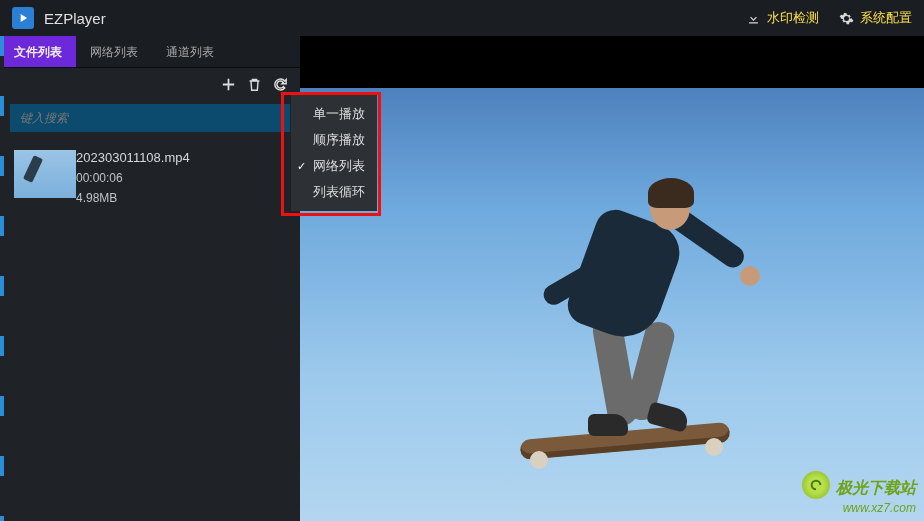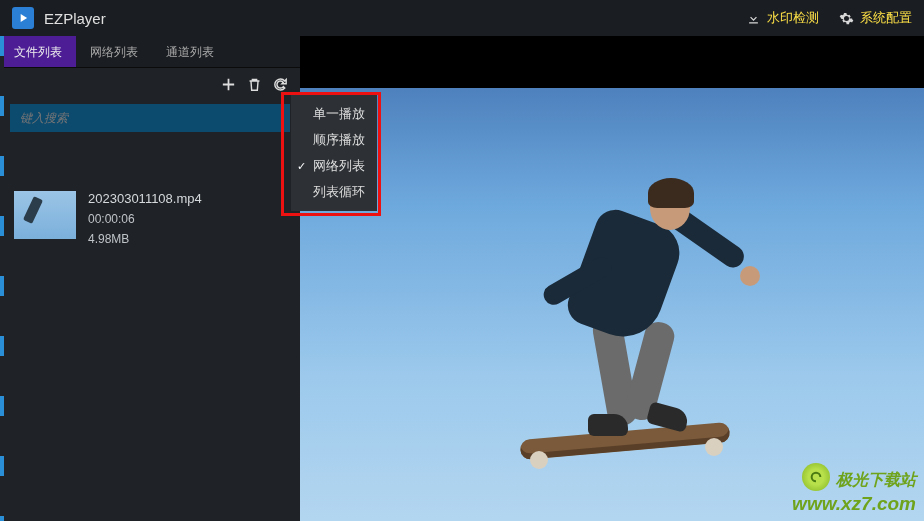--- a/index.html
+++ b/index.html
@@ -11,28 +11,28 @@
 .app-title { font-size: 15px; color: #e0e0e0; }
 .titlebar-spacer { flex: 1; }
 .titlebar-btn { display: flex; align-items: center; gap: 6px; margin-left: 20px; cursor: pointer; font-size: 13px; color: #fde047; }
 .titlebar-btn svg { width: 15px; height: 15px; }
 
 .main { display: flex; height: calc(521px - 36px); }
 
 .sidebar { width: 300px; background: #1f2226; display: flex; flex-direction: column; }
 .tabs { display: flex; height: 32px; border-bottom: 1px solid #0b0b0b; background: #1a1d21; }
 .tab { padding: 0 14px; line-height: 32px; font-size: 12px; color: #aaa; cursor: pointer; }
-.tab.active { background: #4c1d95; color: #eee; }
+.tab.active { background: #6d28d9; color: #eee; font-weight: bold; }
 .toolbar { display: flex; justify-content: flex-end; align-items: center; gap: 6px; padding: 6px 10px; }
 .tool-icon { width: 20px; height: 20px; display: flex; align-items: center; justify-content: center; cursor: pointer; color: #ddd; }
 .tool-icon svg { width: 17px; height: 17px; }
 .search { margin: 4px 10px 10px 10px; }
 .search input { width: 100%; background: #0c4a6e; border: none; padding: 7px 10px; color: #aaa; font-size: 12px; font-style: italic; outline: none; }
 .filelist { padding: 0 10px; }
-.file-item { display: flex; gap: 12px; padding: 8px 4px; cursor: pointer; margin-top: 41px; }
+.file-item { display: flex; padding: 8px 4px; cursor: pointer; }
 .thumb { width: 62px; height: 48px; background: linear-gradient(180deg,#9bc4e6 0%,#7bb0db 100%); position: relative; flex-shrink: 0; overflow: hidden; }
 .thumb::after { content:''; position:absolute; left:14px; top:6px; width:10px; height:26px; background:#2b3d4a; transform: rotate(25deg); border-radius:2px; }
 .file-meta { display: flex; flex-direction: column; gap: 6px; font-size: 12px; color: #bfc4c9; }
 .file-name { color: #d6d9dc; font-size: 13px; }
 
 .video-area { flex: 1; background: #000; position: relative; overflow: hidden; }
 .sky { position:absolute; inset:0; background: linear-gradient(180deg,#3f6fb0 0%, #6ea9dd 35%, #9cc9ec 70%, #b3d6f0 100%); }
 .top-black { position:absolute; left:0; top:0; right:0; height:52px; background:#000; }
 
 .figure { position: absolute; left: 240px; top: 120px; }
@@ -54,21 +54,21 @@
 .context-menu { position: absolute; left: 291px; top: 95px; width: 86px; background: #2d3136; z-index: 20; padding: 6px 0; }
 .context-item { padding: 5px 10px 5px 22px; font-size: 13px; color: #ddd; cursor: pointer; position: relative; line-height: 16px; }
 .context-item.checked::before { content: '✓'; position: absolute; left: 6px; top: 5px; font-size: 11px; color: #fff; }
 .highlight-box { position: absolute; left: 281px; top: 92px; width: 100px; height: 124px; border: 3px solid #e11; z-index: 19; pointer-events: none; }
 
 .watermark { position: absolute; right: 8px; bottom: 6px; text-align: right; z-index: 5; }
 .wm-row { display: flex; align-items: flex-end; justify-content: flex-end; gap: 6px; }
 .wm-logo { width: 28px; height: 28px; border-radius: 50%; background: radial-gradient(circle,#b7e04a 40%, #7fb023 100%); display:flex; align-items:center; justify-content:center; }
 .wm-logo svg { width:16px; height:16px; }
 .wm-text { font-size: 16px; color: #6fa31c; font-weight: bold; font-style: italic; }
-.wm-url { font-size: 19px; color: #6fa31c; font-style: italic; margin-top: 2px; font-weight: bold; }
+.wm-url { font-size: 12px; color: #6fa31c; font-style: italic; margin-top: 2px; }
 
 .left-edge { position:absolute; left:0; top:36px; bottom:0; width:4px; background: repeating-linear-gradient(180deg,#2a8fd6 0 20px,#1f2226 20px 60px); z-index:3; }
 </style>
 </head>
 <body>
 
 <div class="titlebar">
   <div class="logo">
     <svg viewBox="0 0 24 24">
         <path fill="#fff" d="M8 5v14l11-7z"></path>

